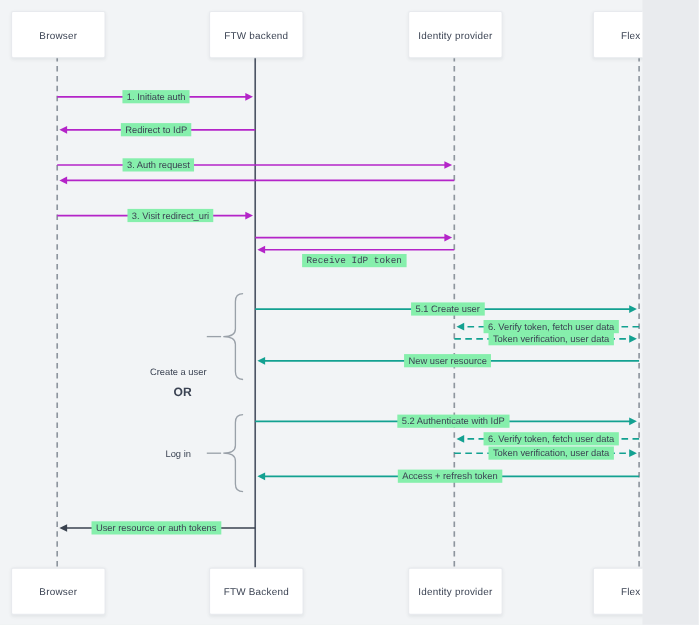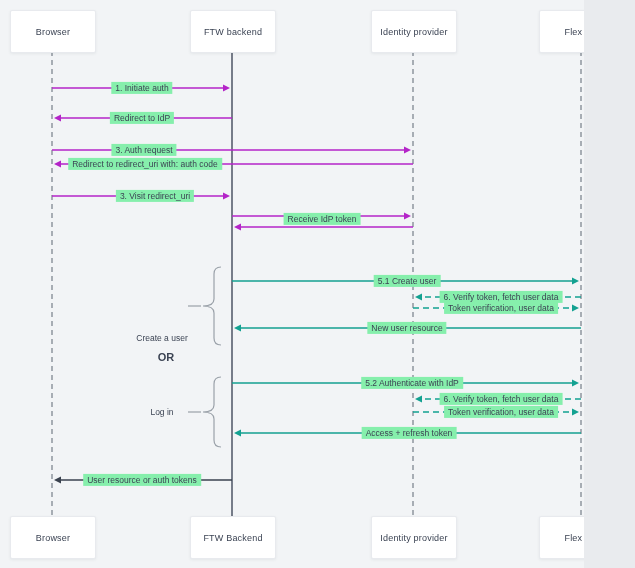--- a/index.html
+++ b/index.html
@@ -124,23 +124,22 @@
     <span>Identity provider</span>
   </div>
   <div class="actor-box" style="left: 539px; top: 516px;">
     <span>Flex API</span>
   </div>
 
   <div class="or-label" style="left: 166px; top: 357px;">OR</div>
 <div class="msg-label" style="left: 142px; top: 88px;">1. Initiate auth</div>
     <div class="msg-label" style="left: 142px; top: 118px;">Redirect to IdP</div>
     <div class="msg-label" style="left: 144px; top: 150px;">3. Auth request</div>
-    <div class="msg-label" style="left: 145px; top: 164px;">Redirect to redirect_uri with: auth code</div>
     <div class="msg-label" style="left: 155px; top: 196px;">3. Visit redirect_uri</div>
-    <div class="msg-label" style="left: 322px; top: 219px;">Receive IdP token</div>
+    <div class="msg-label" style="left: 322px; top: 237px; font-family: Liberation Mono, monospace;">Receive IdP token</div>
     <div class="msg-label" style="left: 407px; top: 281px;">5.1 Create user</div>
     <div class="msg-label" style="left: 501px; top: 297px;">6. Verify token, fetch user data</div>
     <div class="msg-label" style="left: 501px; top: 308px;">Token verification, user data</div>
     <div class="msg-label" style="left: 407px; top: 328px;">New user resource</div>
     <div class="msg-label" style="left: 412px; top: 383px;">5.2 Authenticate with IdP</div>
     <div class="msg-label" style="left: 501px; top: 399px;">6. Verify token, fetch user data</div>
     <div class="msg-label" style="left: 501px; top: 412px;">Token verification, user data</div>
     <div class="msg-label" style="left: 409px; top: 433px;">Access + refresh token</div>
     <div class="msg-label" style="left: 142px; top: 480px;">User resource or auth tokens</div>
     <div class="side-label" style="left: 162px; top: 306px; margin-top: 32px;">Create a user</div>

